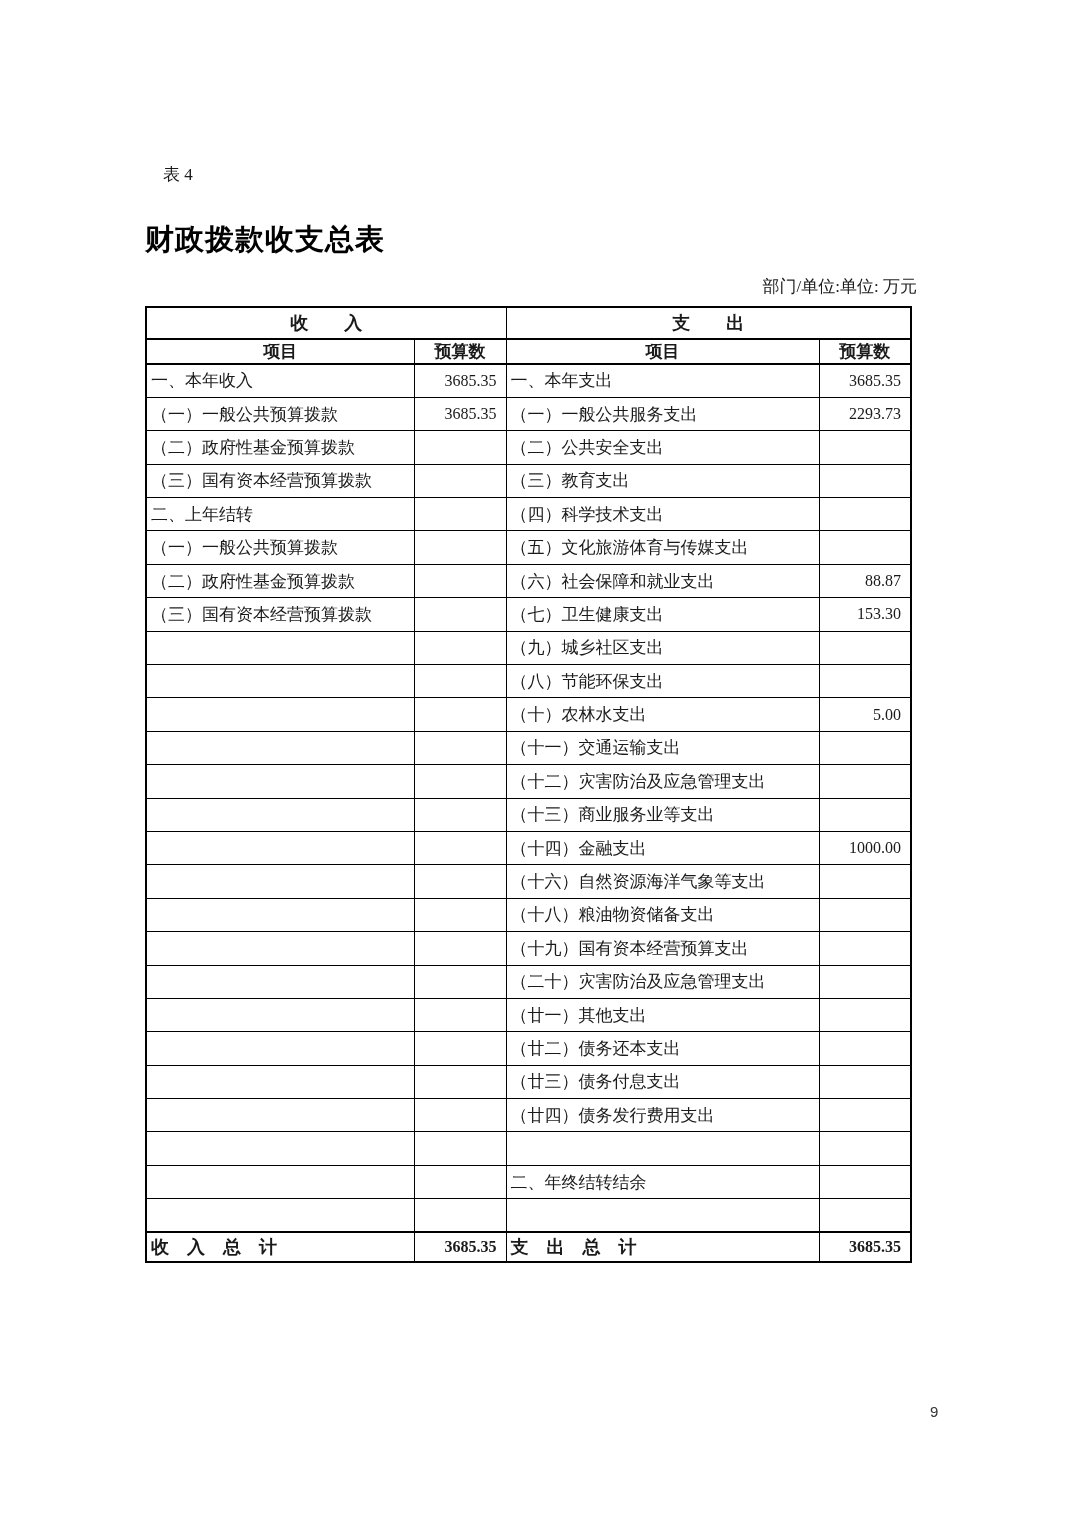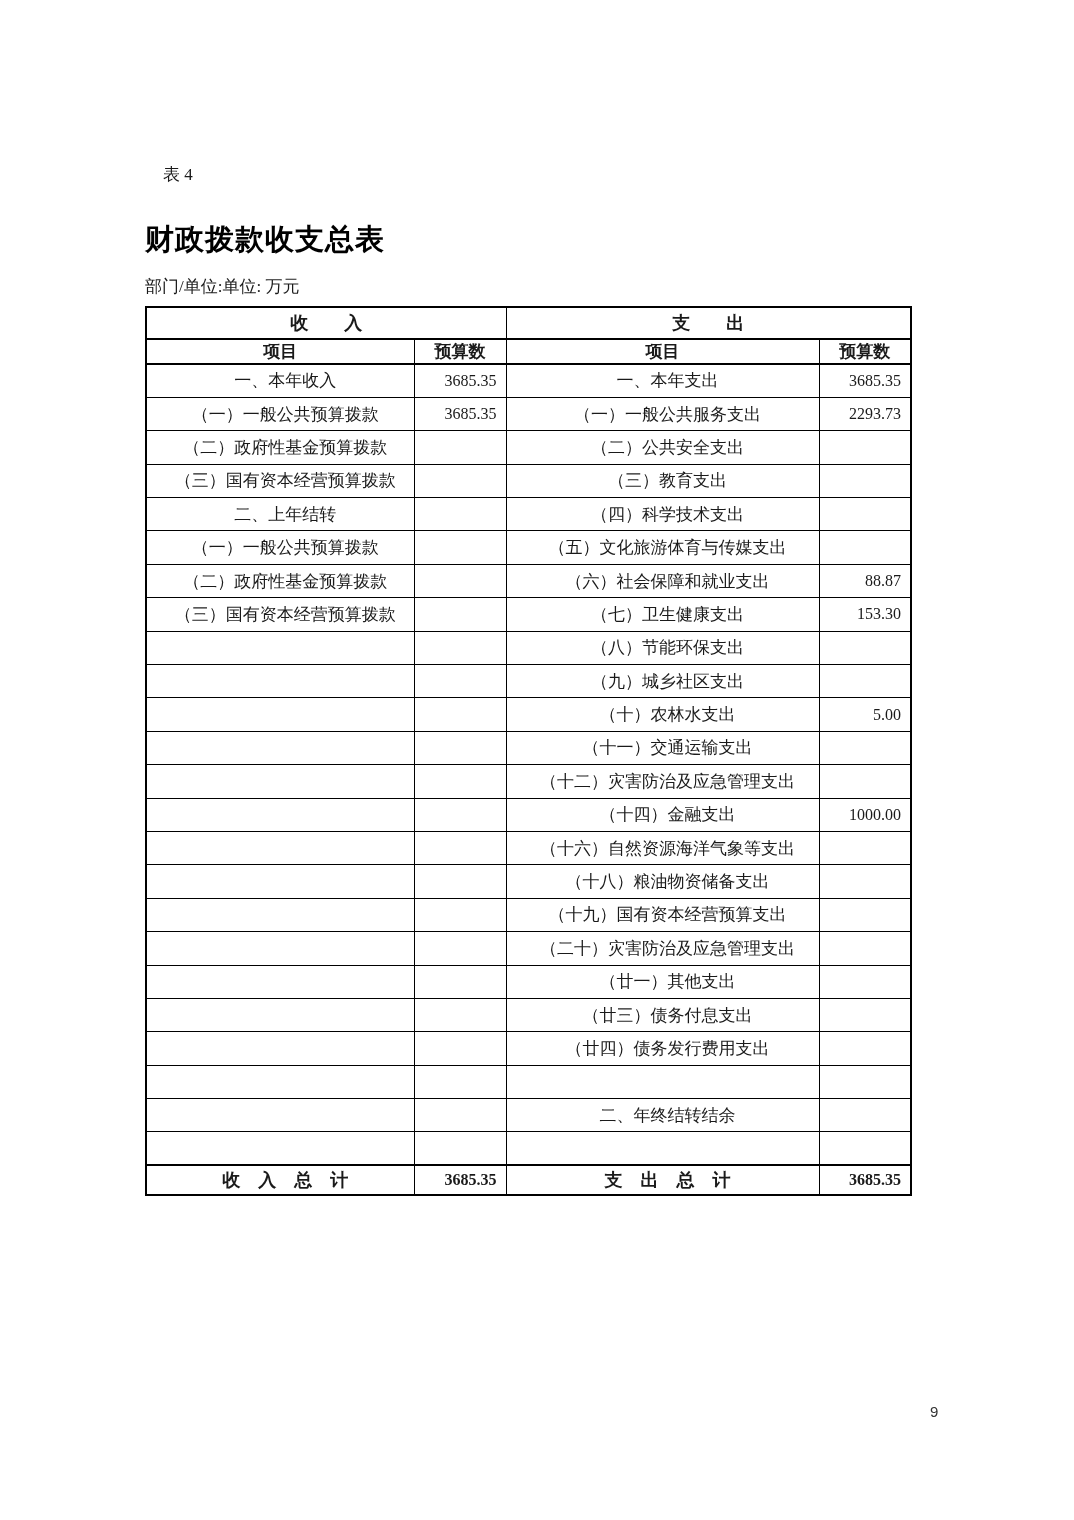--- a/index.html
+++ b/index.html
@@ -16,42 +16,42 @@
   }
   .doc-title {
     position: absolute; left: 145px; top: 220px; width: 765px;
     text-align: left;
     font-family: "Liberation Sans", "DejaVu Sans", sans-serif;
     font-weight: 700; font-size: 29px; letter-spacing: 1px;
     color: #000;
   }
   .meta-row {
     position: absolute; left: 145px; top: 275px; width: 772px;
-    display: flex; justify-content: flex-start;
+    display: flex; justify-content: flex-end;
     font-size: 17px;
   }
   table.budget {
     position: absolute; left: 145px; top: 306px; width: 765px;
     border-collapse: collapse; table-layout: fixed;
     border: 2px solid #000;
   }
   table.budget th, table.budget td {
     border: 1px solid #000;
     overflow: hidden; white-space: nowrap;
   }
   thead tr.section-row th {
     height: 32px; font-size: 18px; font-weight: 700;
     border-bottom: 2px solid #000; text-align: center;
   }
   thead tr.cols-row th {
     height: 20px; font-size: 17px; font-weight: 700;
     border-bottom: 2px solid #000; text-align: center;
   }
   tbody td { height: 33.4px; }
-  td.item { font-size: 17px; text-align: center; padding-left: 10px; }
+  td.item { font-size: 17px; text-align: left; padding-left: 4px; }
   td.num  { font-size: 16px; text-align: right; padding-right: 9px;
             font-family: "Liberation Serif", "DejaVu Serif", serif; }
   tr.totals-row td {
     height: 30px; font-weight: 700; border-top: 2px solid #000;
   }
   tr.totals-row td.item { font-size: 18px; }
   tr.totals-row td.num  { font-size: 16px; }
   .page-number {
     position: absolute; left: 930px; top: 1403px;
     font-family: "Liberation Sans", "DejaVu Sans", sans-serif;
@@ -134,27 +134,27 @@
       </tr>
       <tr>
         <td class="item">（三）国有资本经营预算拨款</td>
         <td class="num"></td>
         <td class="item">（七）卫生健康支出</td>
         <td class="num">153.30</td>
       </tr>
       <tr>
         <td class="item"></td>
         <td class="num"></td>
+        <td class="item">（九）城乡社区支出</td>
+        <td class="num"></td>
+      </tr>
+      <tr>
+        <td class="item"></td>
+        <td class="num"></td>
         <td class="item">（八）节能环保支出</td>
-        <td class="num"></td>
-      </tr>
-      <tr>
-        <td class="item"></td>
-        <td class="num"></td>
-        <td class="item">（九）城乡社区支出</td>
         <td class="num"></td>
       </tr>
       <tr>
         <td class="item"></td>
         <td class="num"></td>
         <td class="item">（十）农林水支出</td>
         <td class="num">5.00</td>
       </tr>
       <tr>
         <td class="item"></td>
@@ -164,20 +164,26 @@
       </tr>
       <tr>
         <td class="item"></td>
         <td class="num"></td>
         <td class="item">（十二）灾害防治及应急管理支出</td>
         <td class="num"></td>
       </tr>
       <tr>
         <td class="item"></td>
         <td class="num"></td>
+        <td class="item">（十三）商业服务业等支出</td>
+        <td class="num"></td>
+      </tr>
+      <tr>
+        <td class="item"></td>
+        <td class="num"></td>
         <td class="item">（十四）金融支出</td>
         <td class="num">1000.00</td>
       </tr>
       <tr>
         <td class="item"></td>
         <td class="num"></td>
         <td class="item">（十六）自然资源海洋气象等支出</td>
         <td class="num"></td>
       </tr>
       <tr>
@@ -195,20 +201,26 @@
       <tr>
         <td class="item"></td>
         <td class="num"></td>
         <td class="item">（二十）灾害防治及应急管理支出</td>
         <td class="num"></td>
       </tr>
       <tr>
         <td class="item"></td>
         <td class="num"></td>
         <td class="item">（廿一）其他支出</td>
+        <td class="num"></td>
+      </tr>
+      <tr>
+        <td class="item"></td>
+        <td class="num"></td>
+        <td class="item">（廿二）债务还本支出</td>
         <td class="num"></td>
       </tr>
       <tr>
         <td class="item"></td>
         <td class="num"></td>
         <td class="item">（廿三）债务付息支出</td>
         <td class="num"></td>
       </tr>
       <tr>
         <td class="item"></td>

